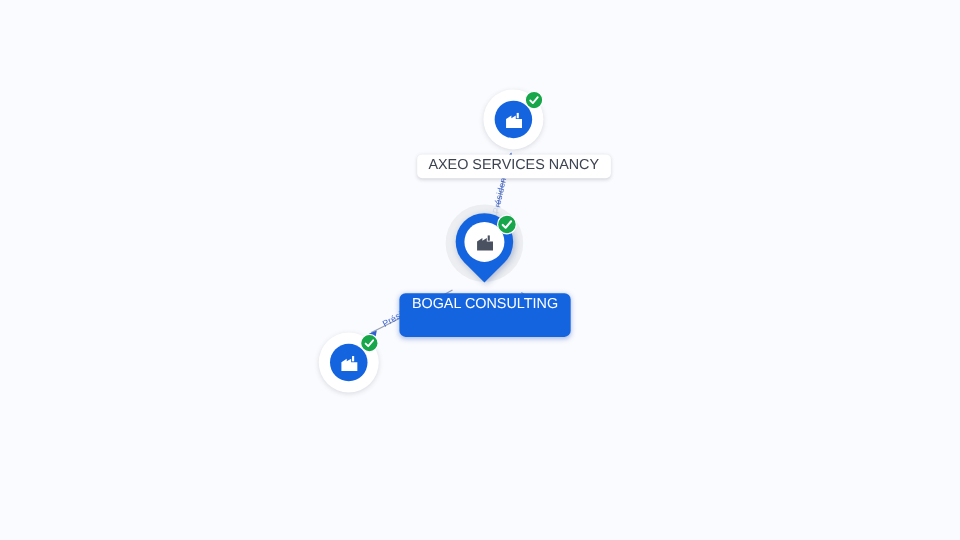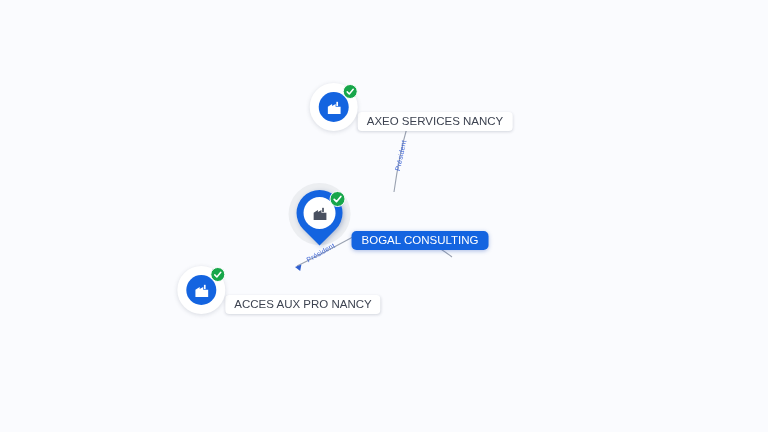--- a/index.html
+++ b/index.html
@@ -26,21 +26,22 @@
     width: 768px;
     height: 432px;
     pointer-events: none;
   }
 
   
   .node {
     position: absolute;
     transform: translate(-50%, -50%);
     display: flex;
-    align-items: flex-end;
+    flex-direction: column;
+    align-items: center;
   }
 
   
   .circle-node {
     position: relative;
     width: 48px;
     height: 48px;
     border-radius: 50%;
     background: #ffffff;
     box-shadow: 0 1px 4px rgba(60,70,95,0.18);
@@ -146,21 +147,21 @@
     font-size: 11.5px;
     line-height: 12px;
     white-space: nowrap;
     box-shadow: 0 1px 3px rgba(60,70,95,0.20);
   }
   .node-label.primary {
     background: #1464e0;
     color: #ffffff;
     border-radius: 5px;
     box-shadow: 0 1px 4px rgba(20,70,180,0.35);
-    padding: 3px 10px 4px 10px;
+    padding: 3px 10px 20px 10px;
   }
 
   
   .edge-label {
     position: absolute;
     color: #3b63d6;
     font-size: 7px;
     letter-spacing: 0.2px;
     white-space: nowrap;
     transform-origin: center center;
@@ -230,17 +231,16 @@
           <path d="M3 21V11l6-4v3l5-3v4h7v10H3z"></path>
           <rect x="15" y="4" width="2.4" height="6" fill="#ffffff"></rect>
         </svg>
       </div>
       <div class="badge-check">
         <svg width="9" height="9" viewBox="0 0 24 24" fill="none" stroke="#ffffff" stroke-width="4" stroke-linecap="round" stroke-linejoin="round">
           <polyline points="4,13 9.5,18.5 20,6"></polyline>
         </svg>
       </div>
     </div>
-    <div class="node-label">ACCES AUX PRO NANCY</div>
   </div>
 
 
 </div>
 
 </body></html>

